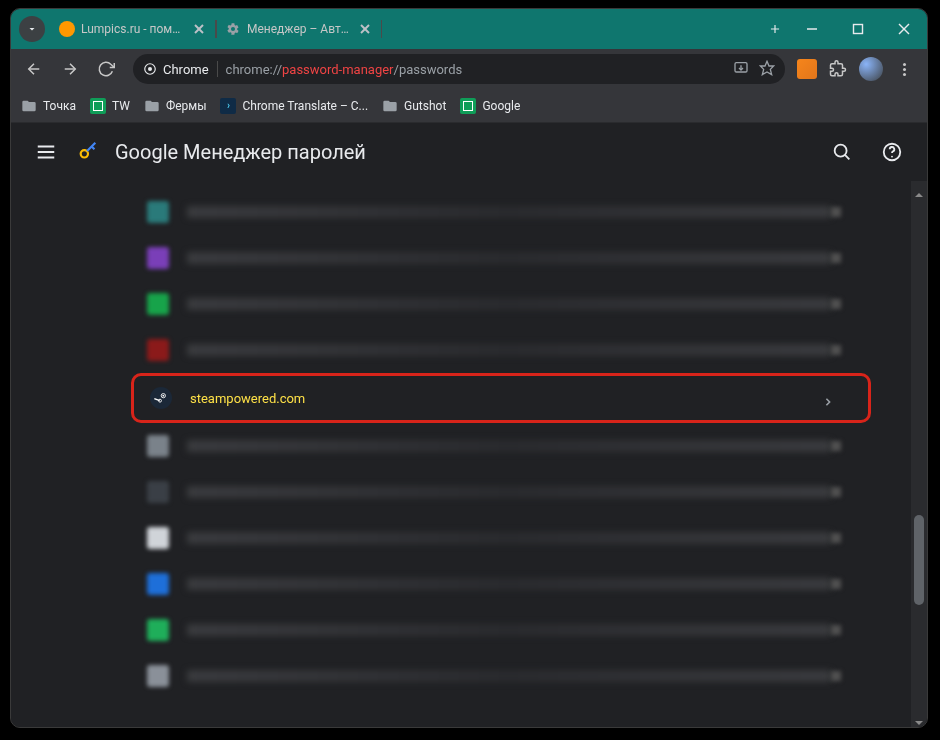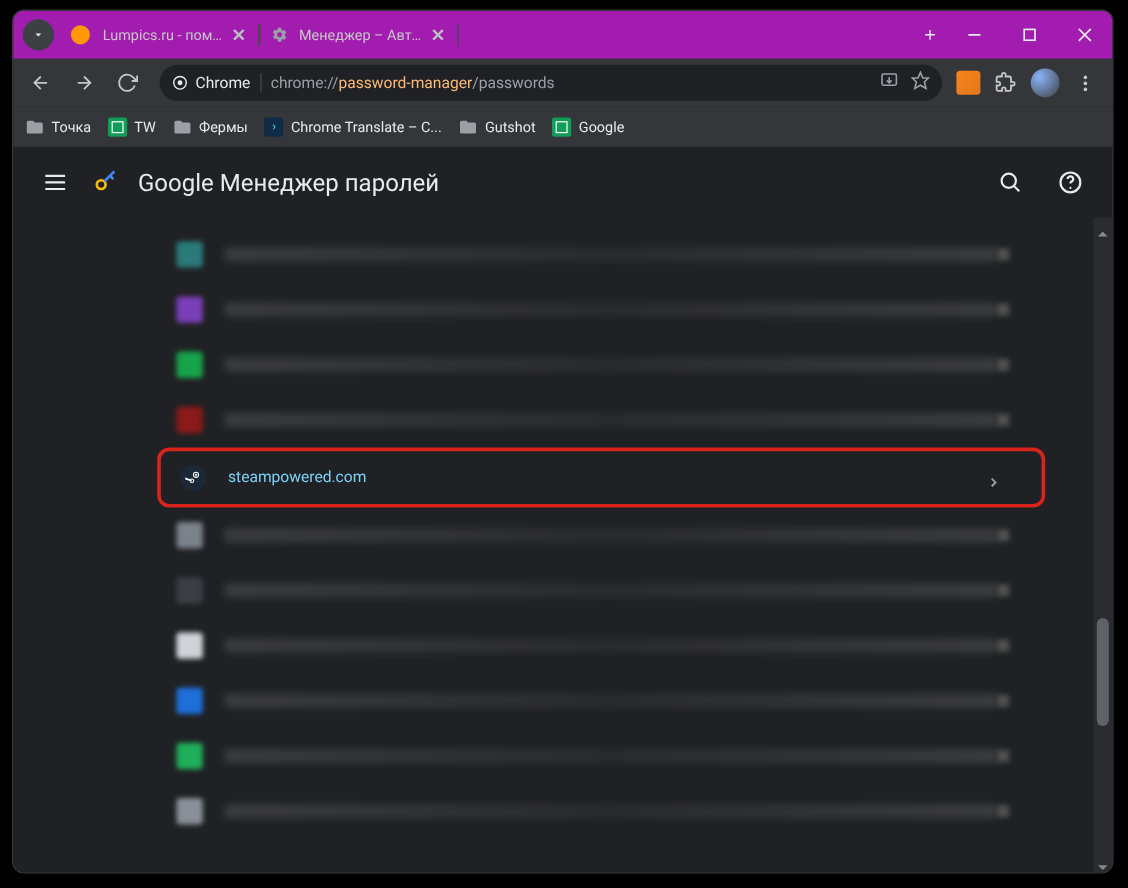--- a/index.html
+++ b/index.html
@@ -6,21 +6,21 @@
   html, body { width: 940px; height: 740px; background: #000; overflow: hidden; }
 
   .window {
     position: absolute; left: 10px; top: 8px; width: 918px; height: 720px;
     background: #202124; border: 1px solid #3a3a3a; border-radius: 10px; overflow: hidden;
     display: flex; flex-direction: column;
   }
 
   
   .titlebar {
-    height: 40px; background: #a21caf; display: flex; align-items: center; padding-left: 6px; text-align: right;
+    height: 40px; background: #0f766e; display: flex; align-items: center; padding-left: 6px;
   }
   .tab-drop {
     width: 26px; height: 26px; border-radius: 13px; background: #3c4043; margin: 0 6px 0 2px;
     display: flex; align-items: center; justify-content: center; cursor: pointer;
   }
   .tab-drop svg { width: 12px; height: 12px; fill: #e8eaed; }
   .tabstrip { display: flex; align-items: center; height: 100%; flex: 1; gap: 0; }
   .tab {
     position: relative; height: 32px; min-width: 0; width: 164px;
     display: flex; align-items: center; gap: 6px; padding: 0 8px;
@@ -52,21 +52,21 @@
   .icon-btn svg { width: 18px; height: 18px; fill: #9aa0a6; }
   .icon-btn.sharp svg { stroke: #c7c7c7; stroke-width: 2; fill: none; }
   .omnibox {
     flex: 1; height: 30px; background: #202124; border-radius: 15px;
     display: flex; align-items: center; padding: 0 10px; gap: 8px; color: #9aa0a6; font-size: 13px;
     margin: 0 6px;
   }
   .omnibox .chrome-chip { display: flex; align-items: center; gap: 6px; color: #e8eaed; }
   .omnibox .chrome-chip svg { width: 14px; height: 14px; }
   .omnibox .sep { width: 1px; height: 16px; background: #4a4a4a; }
-  .omnibox .url-prefix { color: #fdba74; }
+  .omnibox .url-prefix { color: #ef4444; }
   .omnibox .url-rest { color: #9aa0a6; }
   .omnibox-right { margin-left: auto; display: flex; align-items: center; gap: 10px; }
   .omnibox-right svg { width: 16px; height: 16px; stroke: #9aa0a6; stroke-width: 2; fill: none; }
   .ext-icon { width: 20px; height: 20px; display: flex; align-items: center; justify-content: center; }
   .ext-icon.fox { width:20px; height:20px; border-radius:3px; background: linear-gradient(135deg,#f6851b,#e2761b); }
   .avatar { width: 24px; height: 24px; border-radius: 50%; background: radial-gradient(circle at 30% 30%, #8ab4f8, #3c4043); }
   .menu-dots { display: flex; flex-direction: column; gap: 2px; }
   .menu-dots span { width: 3px; height: 3px; background: #c7c7c7; border-radius: 50%; }
 
   
@@ -96,21 +96,21 @@
   .content-wrap { flex: 1; display: flex; overflow: hidden; background: #202124; }
   .content { flex: 1; overflow: hidden; padding: 8px 0 0 0; }
   .pw-list { display: flex; flex-direction: column; }
   .pw-row {
     height: 46px; display: flex; align-items: center; padding: 0 30px 0 16px;
     margin-left: 120px; margin-right: 40px; cursor: pointer;
   }
   .pw-row .pw-icon {
     width: 22px; height: 22px; border-radius: 3px; margin-right: 18px;
   }
-  .pw-row .pw-label { flex: 1; font-size: 13px; color: #7dd3fc; }
+  .pw-row .pw-label { flex: 1; font-size: 13px; color: #fde047; }
   .pw-row .pw-chevron { width: 14px; height: 14px; }
   .pw-row .pw-chevron svg { width: 8px; height: 8px; stroke: #9aa0a6; stroke-width: 2; fill: none; }
   .pw-row.blurred .pw-label {
     width: 140px; height: 12px; background: linear-gradient(90deg,#3a3b3e,#2a2b2e,#3a3b3e);
     filter: blur(3px); border-radius: 2px;
   }
   .pw-row.blurred .pw-icon { filter: blur(2px); }
   .pw-row.blurred .pw-chevron { width:10px; height:10px; background:#505050; filter: blur(2px); }
 
   .pw-row.highlight {

